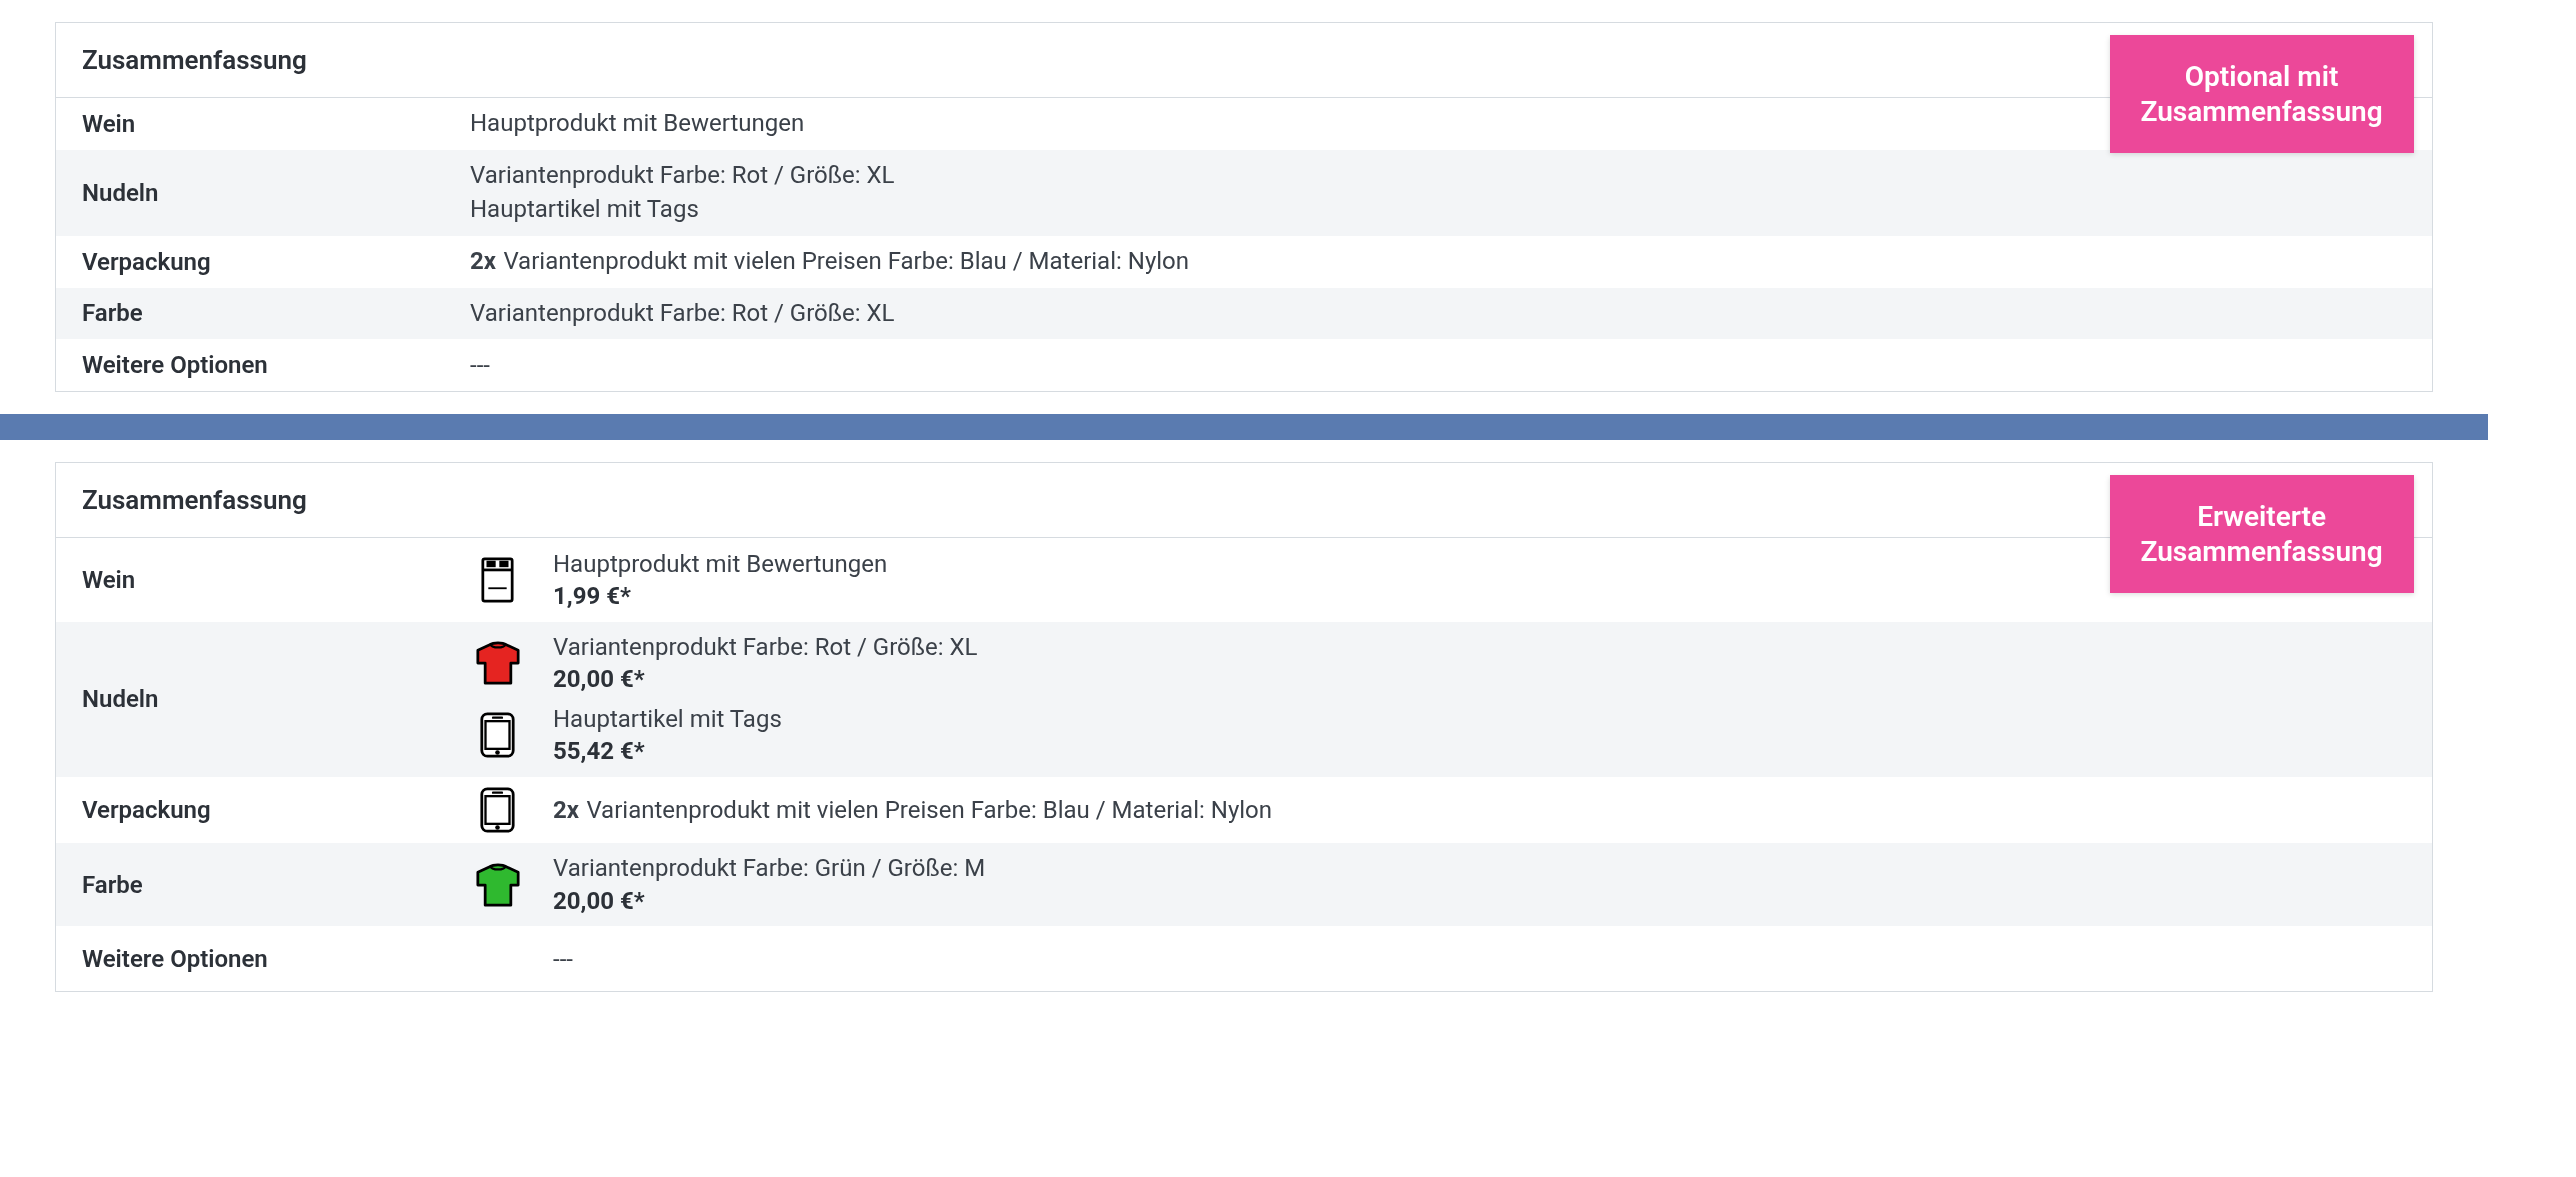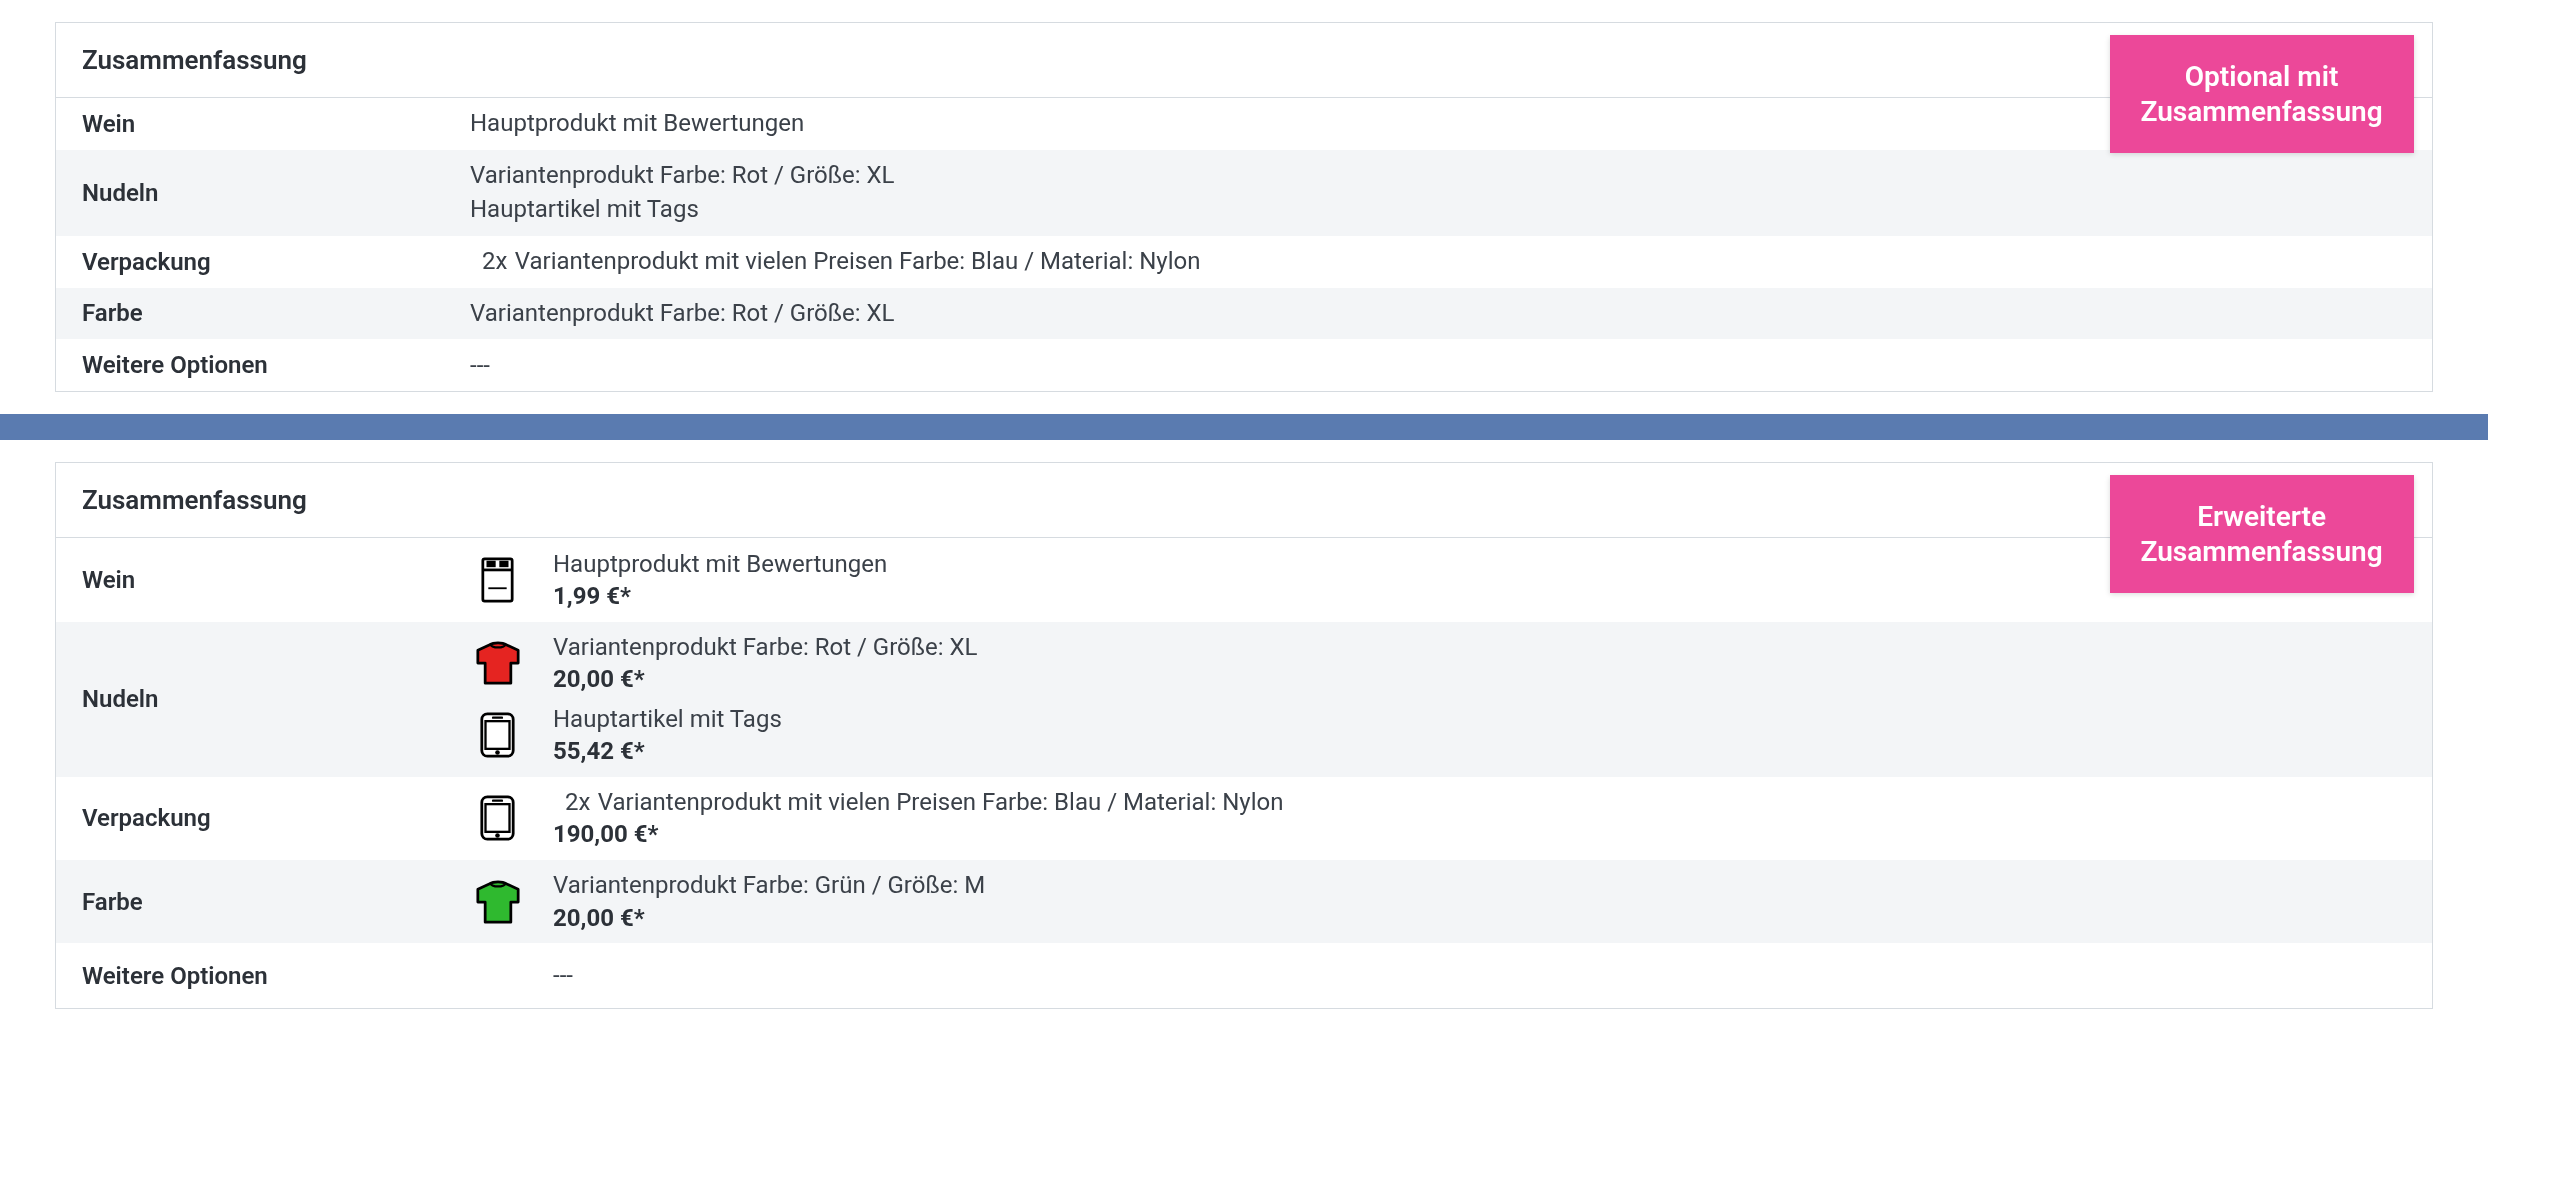--- a/index.html
+++ b/index.html
@@ -7,21 +7,21 @@
   .page { width: 2488px; }
   .panel { margin: 22px 55px; border: 0.9px solid #d6dbe0; background: #fff; position: relative; }
   .panel-header { padding: 22px 26px; font-weight: 600; font-size: 26px; color: #2c3138; border-bottom: 0.9px solid #d6dbe0; }
   .badge { position: absolute; top: 12px; right: 18.4px; background: #ec4899; color: #fff; font-size: 28px; font-weight: 600; text-align: center; padding: 24px 31px; line-height: 1.25; white-space: pre-line; box-shadow: 0 1.8px 5.5px rgba(0,0,0,.15); }
   .rows { }
   .row { display: flex; align-items: center; min-height: 44px; }
   .row.striped { background: #f3f5f7; }
   .label-col { flex: 0 0 414px; padding: 9.2px 26px; font-weight: 600; font-size: 24px; }
   .value-col { flex: 1; padding: 9.2px 0; font-size: 24px; color: #3b4149; }
   .value-line { display: flex; align-items: center; line-height: 1.4; }
-  .qty { font-weight: 400; margin-right: 7.4px; margin-left: 12px; }
+  .qty { font-weight: 700; margin-right: 7.4px; }
   .dash { color: #3b4149; }
   .divider { height: 26px; background: #5a7bb0; margin: 11px 0; }
   
   .ext-value-col { flex: 1; padding: 5.5px 0; }
   .item-row { display: flex; align-items: center; gap: 28px; padding: 3.7px 0; }
   .item-icon { flex: 0 0 55px; display: flex; justify-content: center; align-items: center; }
   .item-text { font-size: 24px; color: #3b4149; line-height: 1.35; }
   .item-price { font-weight: 700; font-size: 24px; color: #2c3138; }
   .ext-label-col { flex: 0 0 414px; padding: 18.4px 26px; font-weight: 600; font-size: 24px; }
   svg { display: block; }
@@ -157,21 +157,20 @@
             <div class="item-icon">
               <svg width="37" height="48" viewBox="0 0 40 52">
                   <rect x="3" y="3" width="34" height="46" rx="6" fill="#fff" stroke="#000" stroke-width="3"></rect>
                   <rect x="7" y="11" width="26" height="30" fill="#fff" stroke="#000" stroke-width="2.5"></rect>
                   <rect x="14" y="6" width="12" height="2.5" rx="1" fill="#000"></rect>
                   <circle cx="20" cy="45" r="2.5" fill="#000"></circle>
                 </svg>
             </div>
             <div class="item-text">
               <div><span class="qty">2x</span><span>Variantenprodukt mit vielen Preisen Farbe: Blau / Material: Nylon</span></div>
-              <div class="item-price">190,00 €*</div>
             </div>
           </div>
         </div>
       </div>
 
       <div class="row striped">
         <div class="ext-label-col">Farbe</div>
         <div class="ext-value-col">
           <div class="item-row">
             <div class="item-icon">

